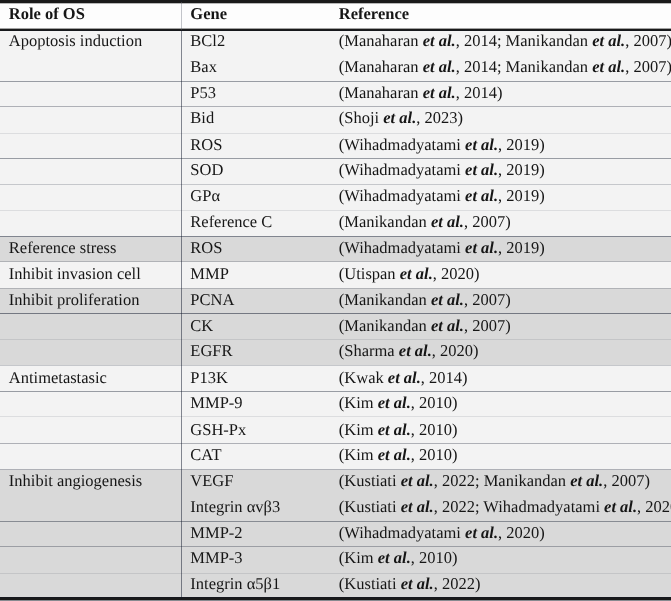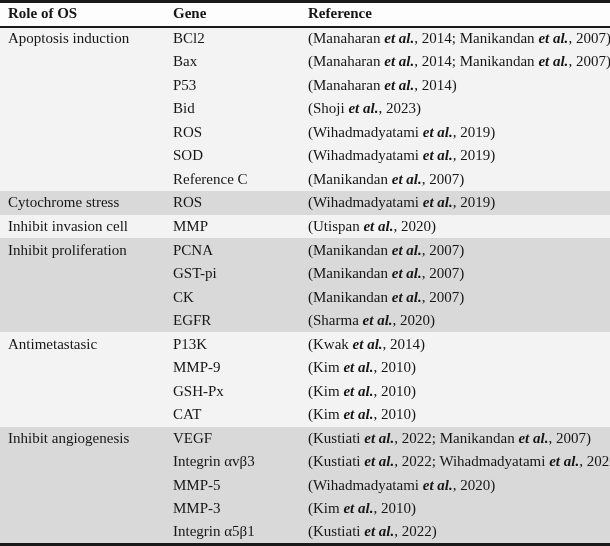--- a/index.html
+++ b/index.html
@@ -98,41 +98,41 @@
           <td>ROS</td>
           <td>(Wihadmadyatami <i>et al.</i>, 2019)</td>
         </tr>
         <tr class="band-light">
           <td></td>
           <td>SOD</td>
           <td>(Wihadmadyatami <i>et al.</i>, 2019)</td>
         </tr>
         <tr class="band-light">
           <td></td>
+          <td>GPα</td>
+          <td>(Wihadmadyatami <i>et al.</i>, 2019)</td>
+        </tr>
+        <tr class="band-light">
+          <td></td>
           <td>Reference C</td>
           <td>(Manikandan <i>et al.</i>, 2007)</td>
         </tr>
         <tr class="band-dark">
-          <td>Cytochrome stress</td>
+          <td>Reference stress</td>
           <td>ROS</td>
           <td>(Wihadmadyatami <i>et al.</i>, 2019)</td>
         </tr>
         <tr class="band-light">
           <td>Inhibit invasion cell</td>
           <td>MMP</td>
           <td>(Utispan <i>et al.</i>, 2020)</td>
         </tr>
         <tr class="band-dark">
           <td>Inhibit proliferation</td>
           <td>PCNA</td>
-          <td>(Manikandan <i>et al.</i>, 2007)</td>
-        </tr>
-        <tr class="band-dark">
-          <td></td>
-          <td>GST-pi</td>
           <td>(Manikandan <i>et al.</i>, 2007)</td>
         </tr>
         <tr class="band-dark">
           <td></td>
           <td>CK</td>
           <td>(Manikandan <i>et al.</i>, 2007)</td>
         </tr>
         <tr class="band-dark">
           <td></td>
           <td>EGFR</td>
@@ -163,21 +163,21 @@
           <td>VEGF</td>
           <td>(Kustiati <i>et al.</i>, 2022; Manikandan <i>et al.</i>, 2007)</td>
         </tr>
         <tr class="band-dark">
           <td></td>
           <td>Integrin αvβ3</td>
           <td>(Kustiati <i>et al.</i>, 2022; Wihadmadyatami <i>et al.</i>, 2020)</td>
         </tr>
         <tr class="band-dark">
           <td></td>
-          <td>MMP-5</td>
+          <td>MMP-2</td>
           <td>(Wihadmadyatami <i>et al.</i>, 2020)</td>
         </tr>
         <tr class="band-dark">
           <td></td>
           <td>MMP-3</td>
           <td>(Kim <i>et al.</i>, 2010)</td>
         </tr>
         <tr class="band-dark">
           <td></td>
           <td>Integrin α5β1</td>

